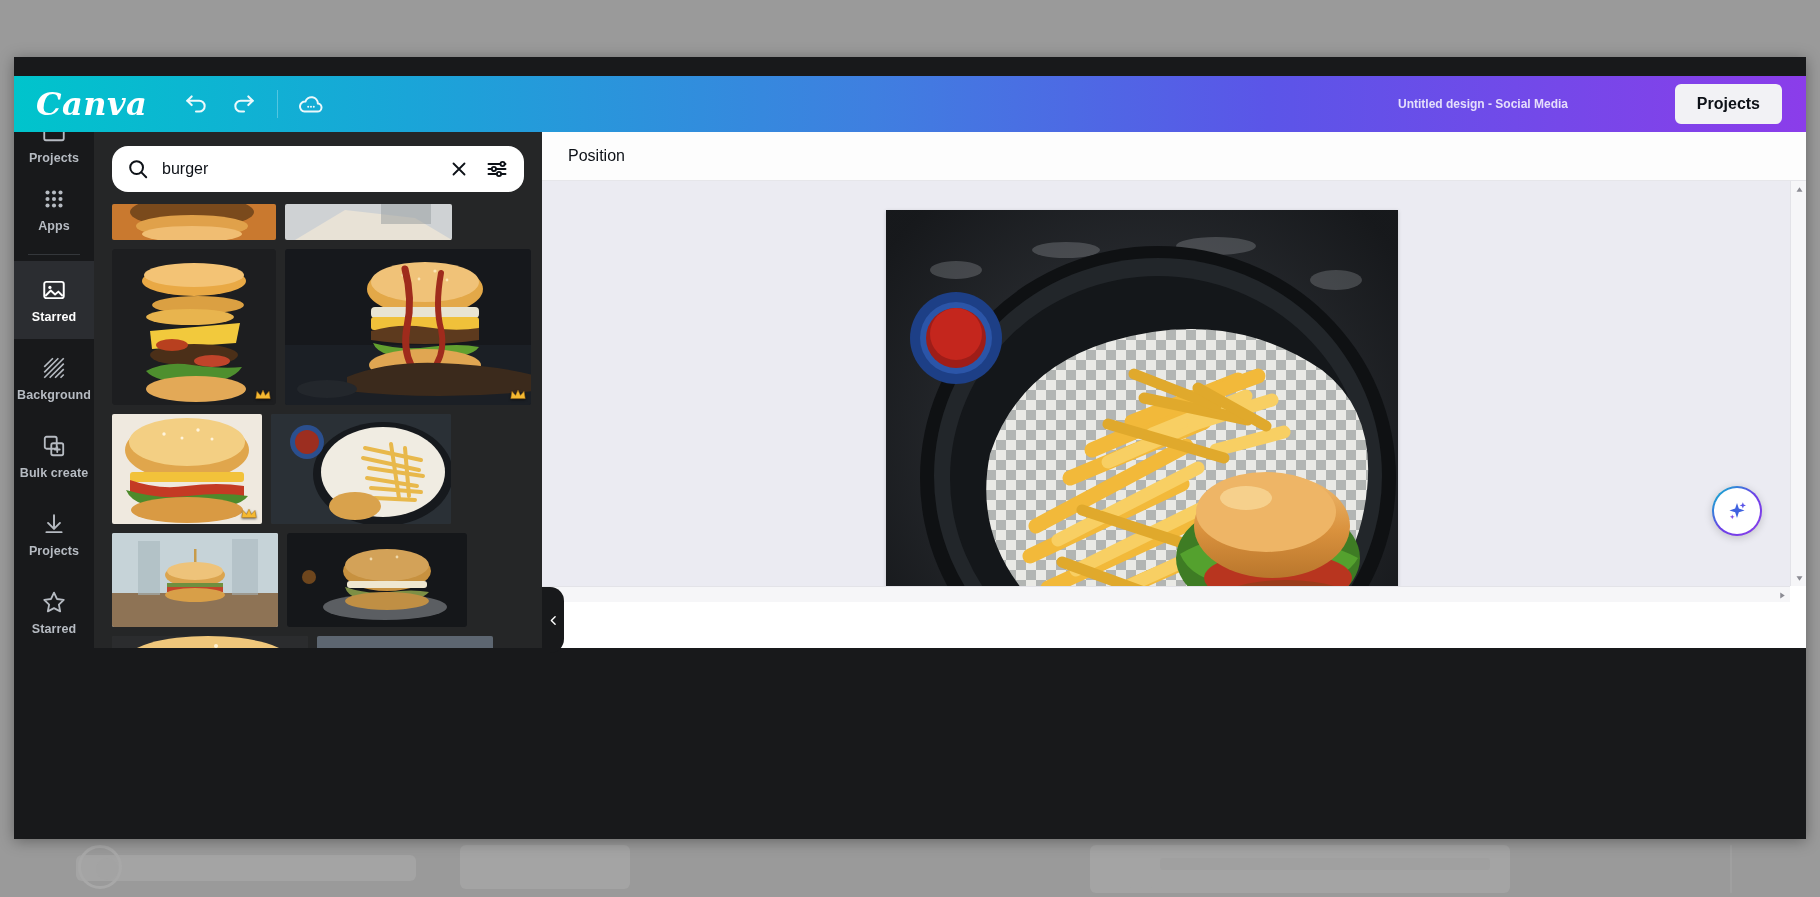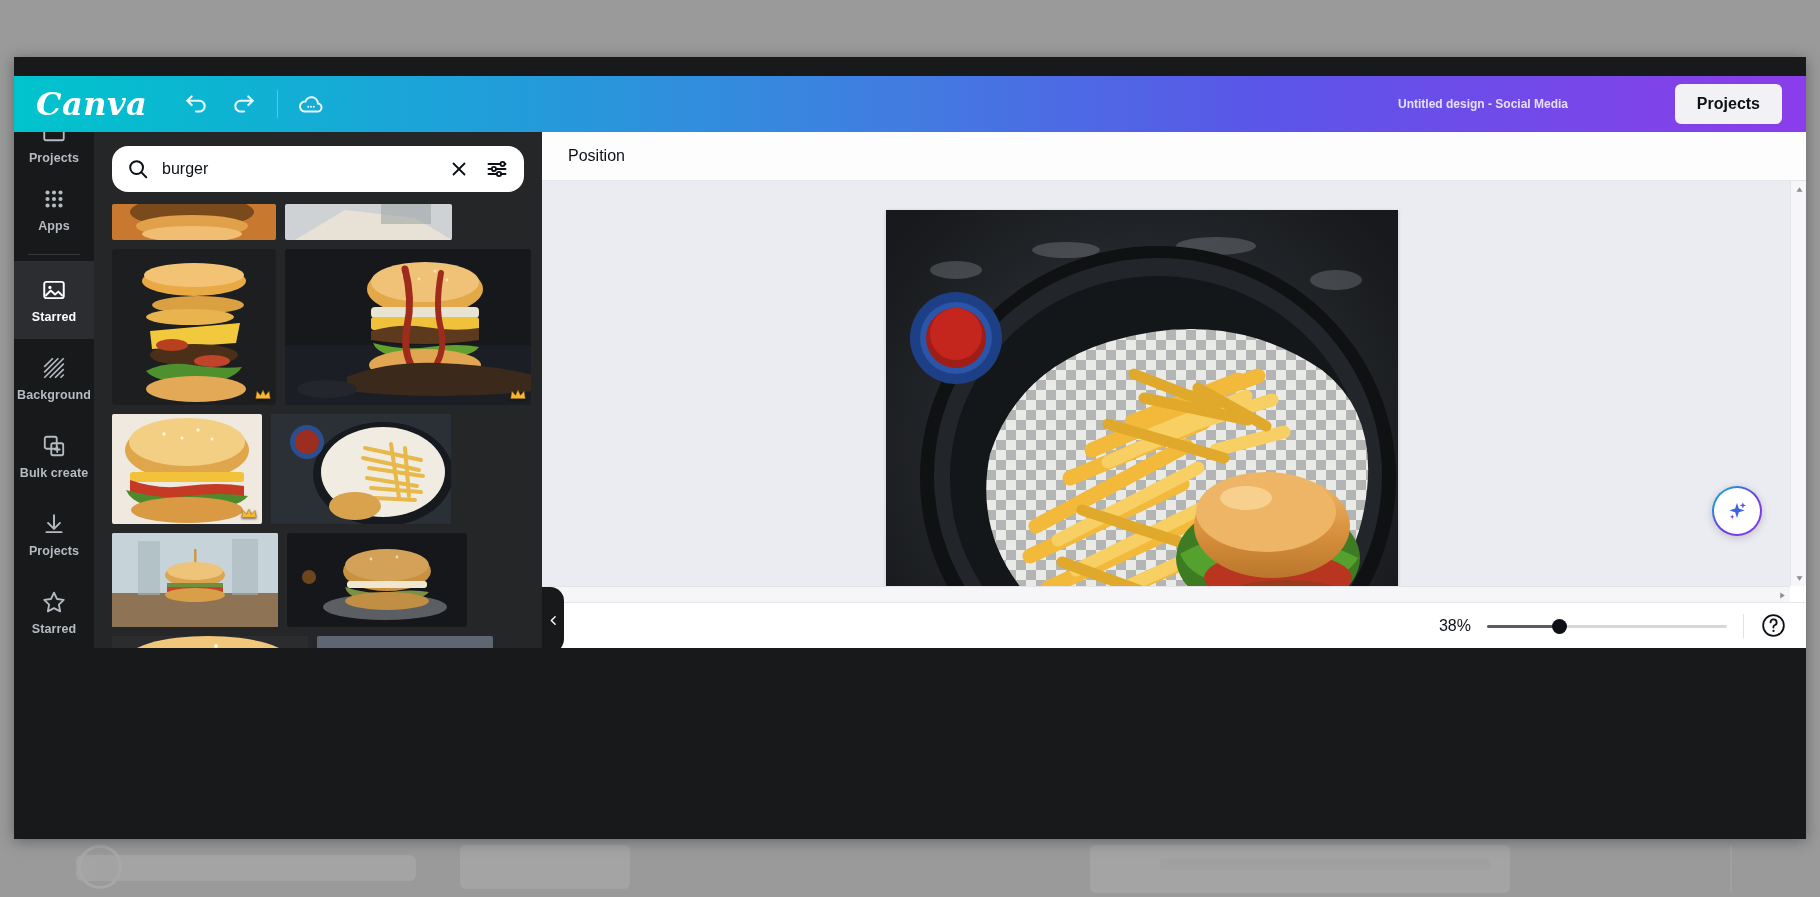--- a/index.html
+++ b/index.html
@@ -661,32 +661,16 @@
       </div>
 
       <div id="ai-btn">
         <svg width="26" height="26" viewBox="0 0 24 24">
           <path d="M12 4.5 L13.7 9.8 L19 11.5 L13.7 13.2 L12 18.5 L10.3 13.2 L5 11.5 L10.3 9.8 Z" fill="#3f62e0"></path>
           <path d="M17.4 4 L18.2 6.1 L20.3 6.9 L18.2 7.7 L17.4 9.8 L16.6 7.7 L14.5 6.9 L16.6 6.1 Z" fill="#5b55e8"></path>
           <path d="M7.6 15.2 L8.2 16.8 L9.8 17.4 L8.2 18 L7.6 19.6 L7 18 L5.4 17.4 L7 16.8 Z" fill="#7a46e6"></path>
         </svg>
       </div>
 
-      <div id="bottom-bar">
-        <span id="zoom-pct">38%</span>
-        <div id="zoom-slider">
-          <div id="zoom-track"></div>
-          <div id="zoom-fill" style="width: 30%;"></div>
-          <div id="zoom-thumb" style="left: 30%;"></div>
-        </div>
-        <div id="bb-sep"></div>
-        <div id="help-btn">
-          <svg width="27" height="27" viewBox="0 0 24 24" fill="none" stroke="#0d1117" stroke-width="1.6">
-            <circle cx="12" cy="12" r="9.2"></circle>
-            <path d="M9.4 9.3a2.7 2.7 0 1 1 3.4 2.6c-.6.2-.9.7-.9 1.4v.5" stroke-linecap="round"></path>
-            <circle cx="12" cy="16.8" r="1" fill="#0d1117" stroke="none"></circle>
-          </svg>
-        </div>
-      </div>
 
     </div>
   </div>
 </div>
 
 </body></html>

